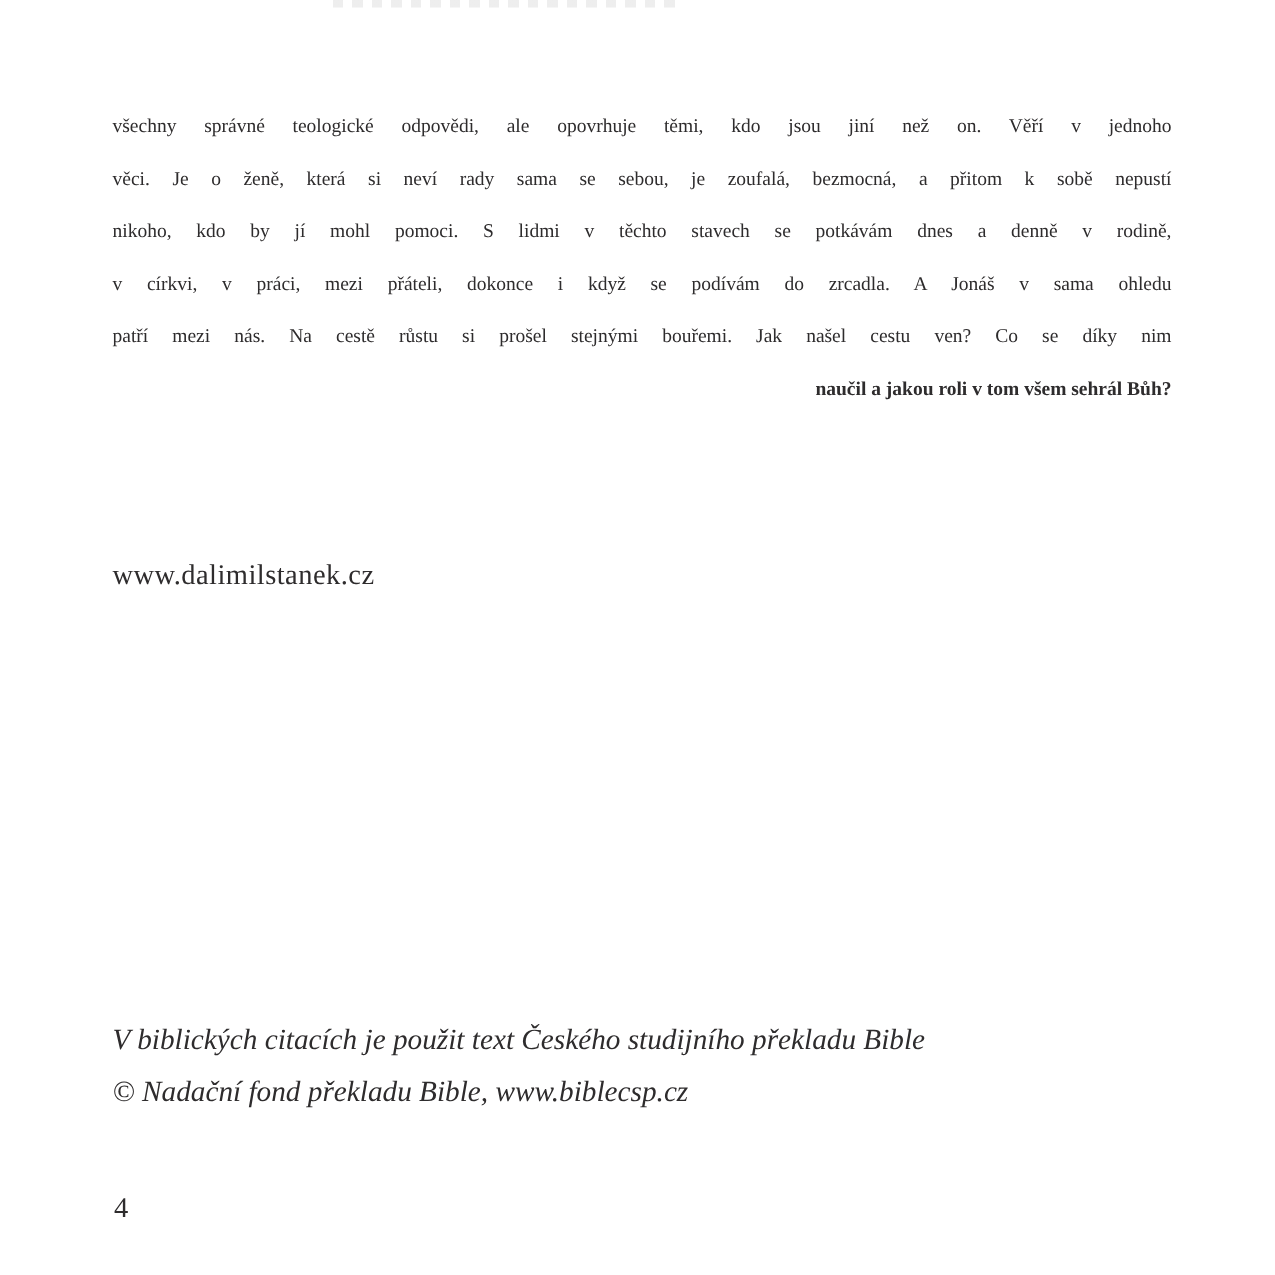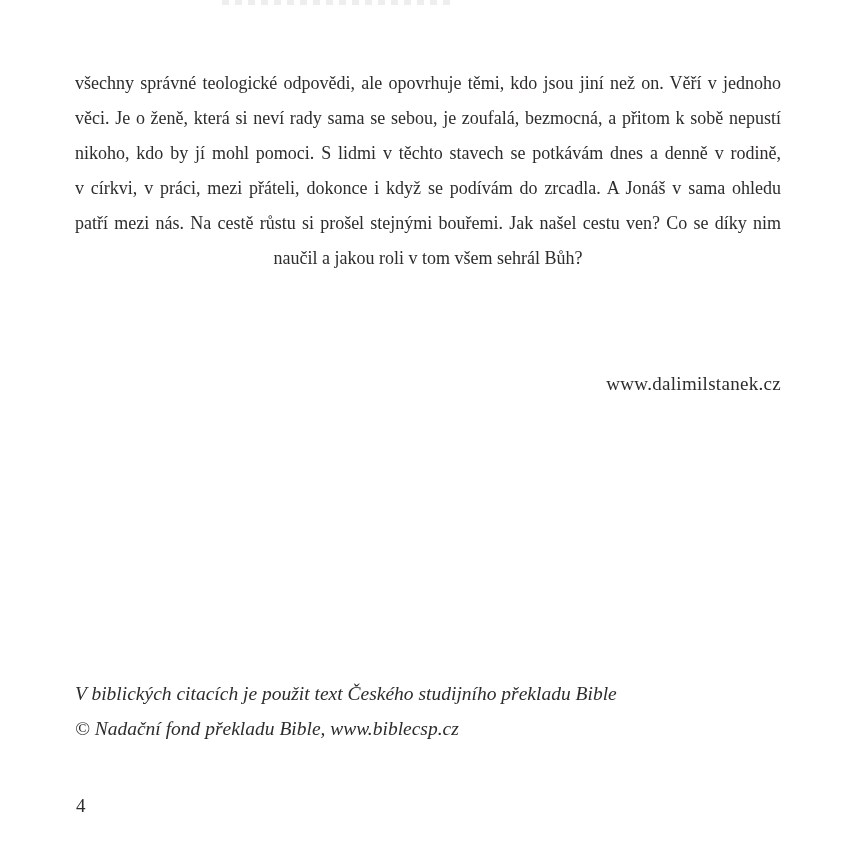--- a/index.html
+++ b/index.html
@@ -28,40 +28,40 @@
       #ececec 0px, #ececec 7px,
       transparent 7px, transparent 13px
     );
     opacity: 0.9;
   }
   .body-text {
     position: absolute;
     left: 75px;
     top: 66px;
     width: 706px;
-    font-size: 18px;
+    font-size: 13px;
     line-height: 35px;
   }
   .body-text .line {
     height: 35px;
     white-space: normal;
   }
   .body-text .line.j {
     text-align: justify;
     text-align-last: justify;
   }
   .body-text .line.last {
-    text-align: center;
+    text-align: right;
+    font-weight: bold;
   }
   .website {
     position: absolute;
     left: 75px;
     top: 366px;
     width: 706px;
-    text-align: right;
     font-size: 19px;
     line-height: 35px;
     letter-spacing: 0.3px;
   }
   .credits {
     position: absolute;
     left: 75px;
     top: 664px;
     width: 706px;
     font-size: 19.5px;

